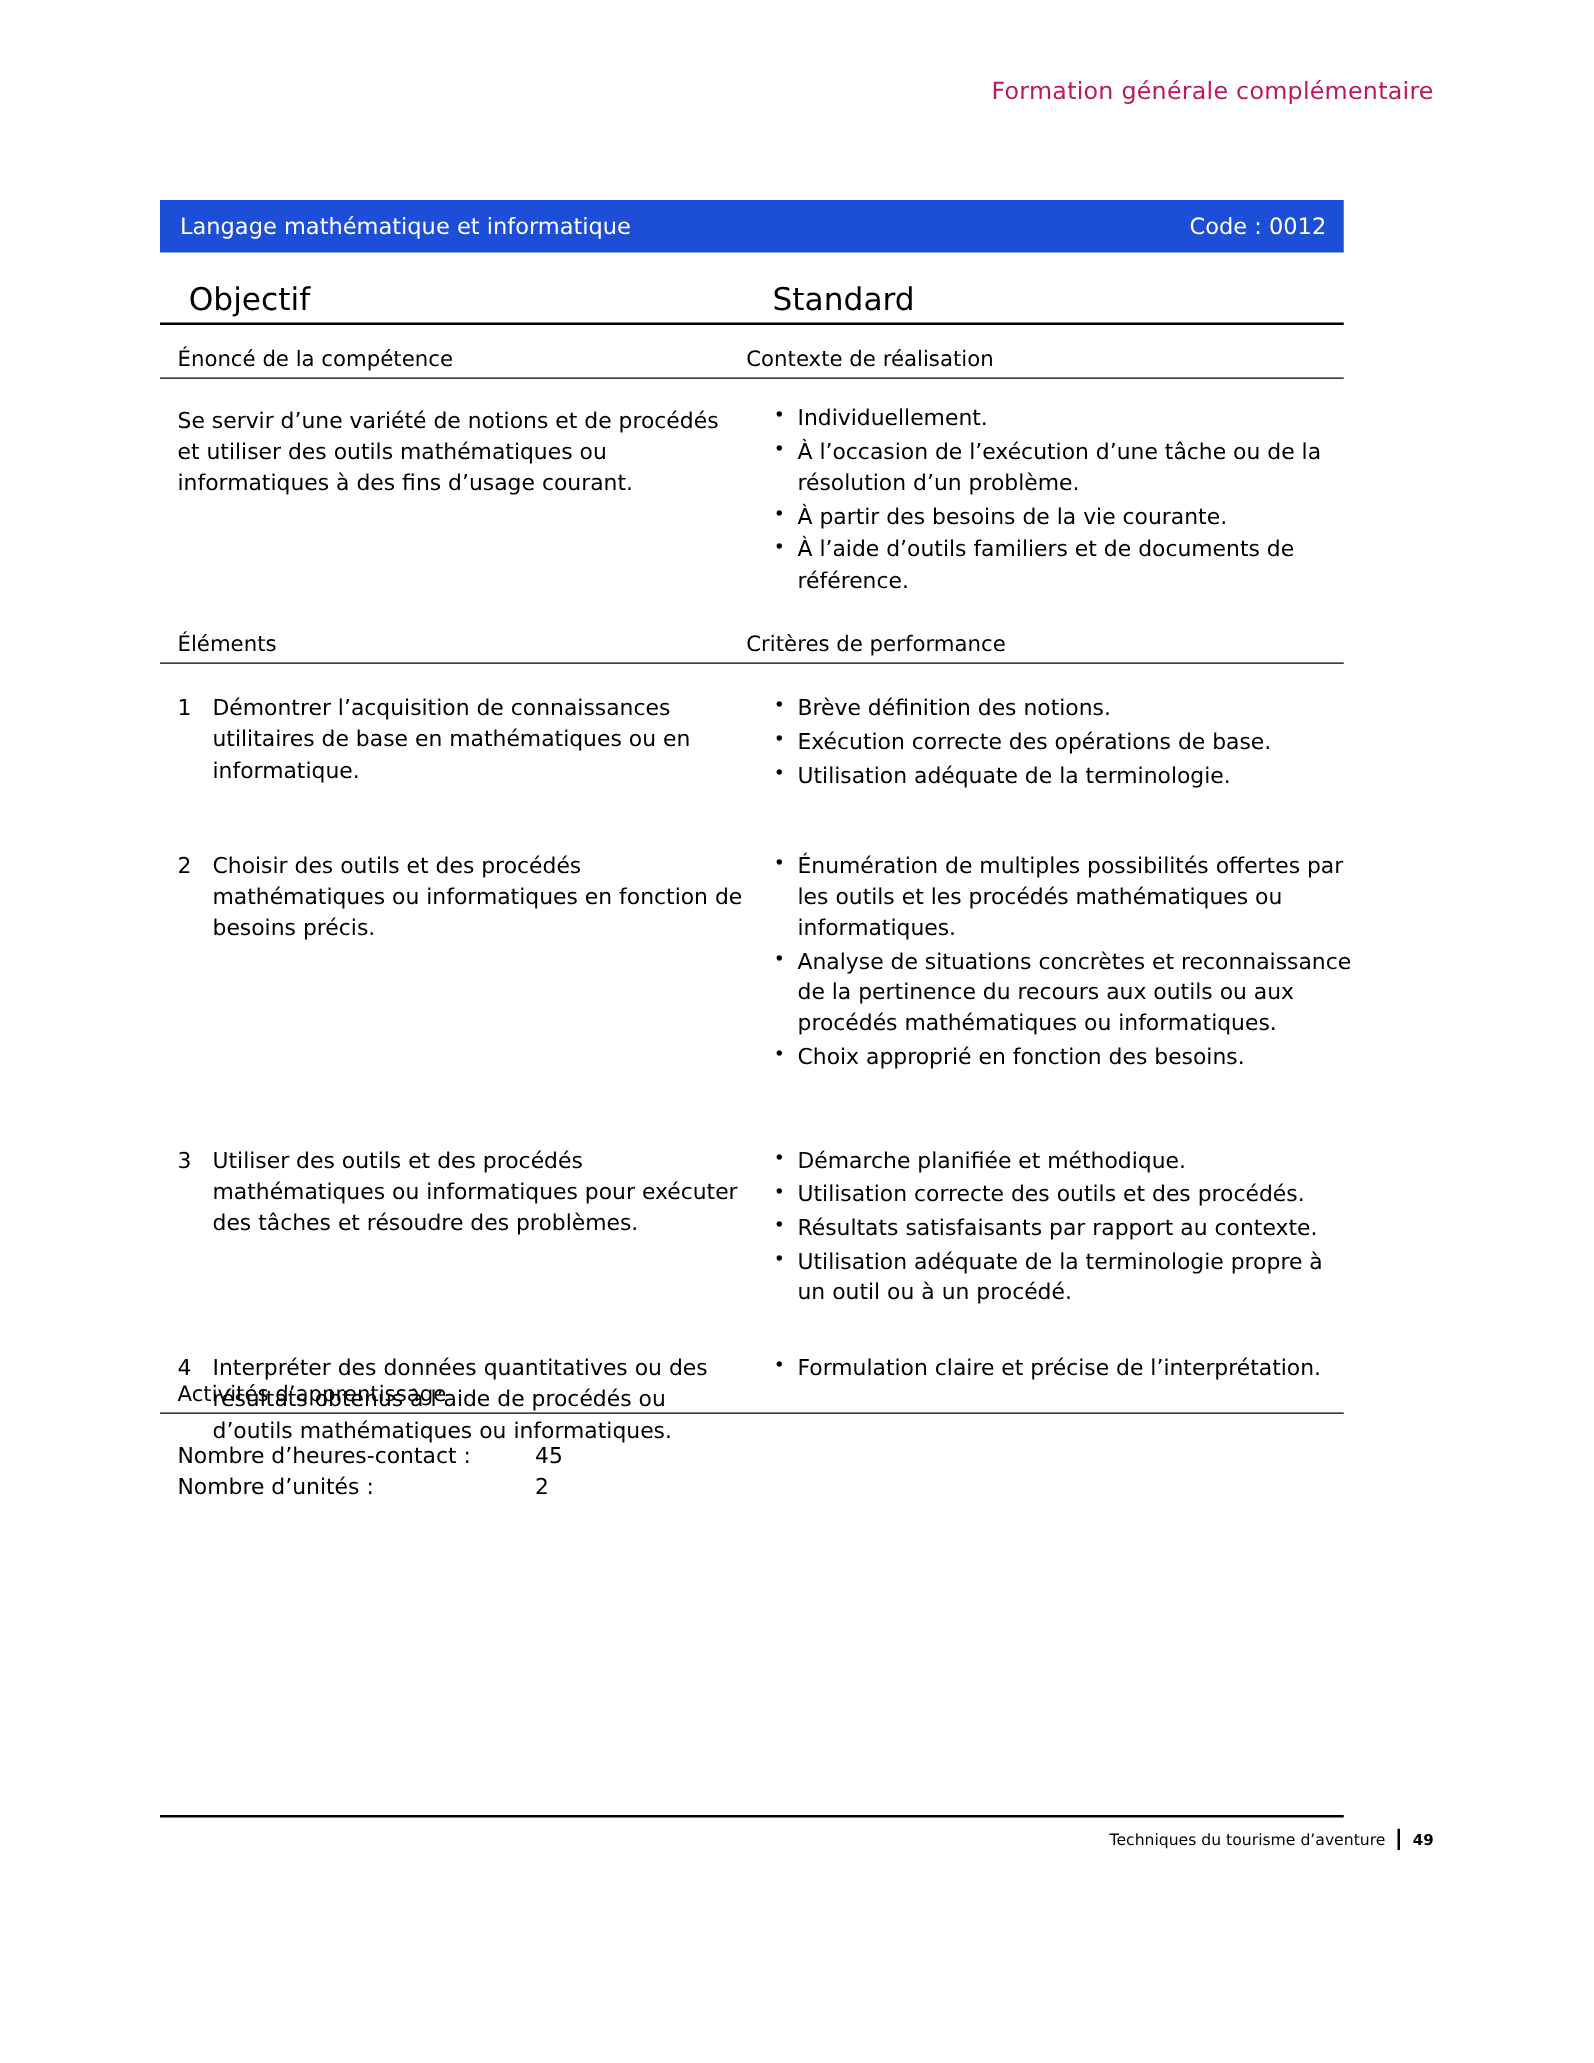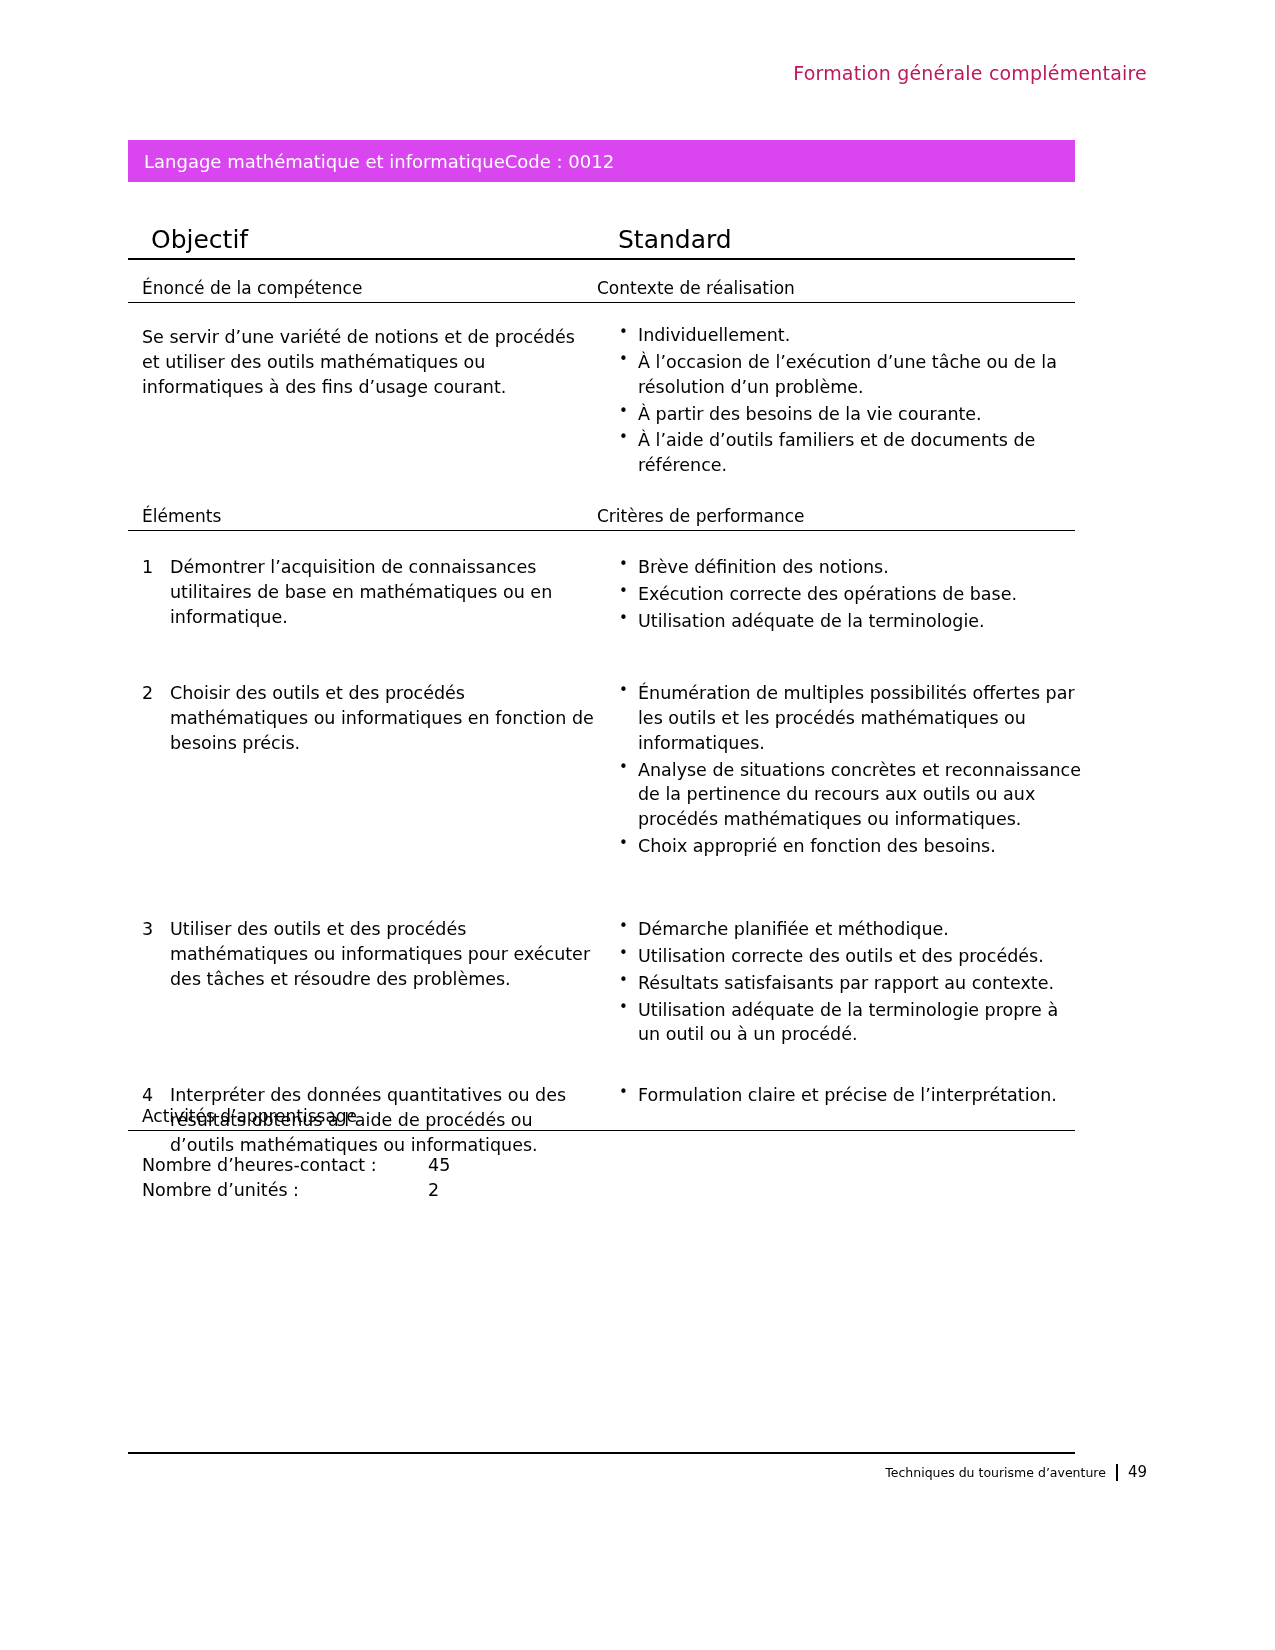--- a/index.html
+++ b/index.html
@@ -27,29 +27,29 @@
     top: 62px;
     right: 128px;
     font-size: 19px;
     color: #be185d;
     letter-spacing: 0.2px;
   }
 
   
   .title-bar {
     position: absolute;
-    top: 140px;
+    top: 160px;
     left: 128px;
     width: 947px;
     height: 42px;
-    background: #d946ef;
+    background: #1d4ed8;
     color: #ffffff;
     display: flex;
     align-items: center;
-    justify-content: flex-start;
+    justify-content: space-between;
     box-sizing: border-box;
     padding: 0 14px 0 16px;
     font-size: 18px;
   }
   .title-bar .code {
     font-size: 18px;
   }
 
   
   .col-head-row {
@@ -198,22 +198,22 @@
     color: #000;
     margin-right: 10px;
   }
   .footer .f-sep {
     width: 2px;
     height: 17px;
     background: #000;
     margin-right: 10px;
   }
   .footer .f-page {
-    font-weight: normal;
-    font-size: 15px;
+    font-weight: bold;
+    font-size: 12px;
   }
 </style>
 </head>
 <body>
 
 <div class="page">
 
   <div class="doc-header">Formation générale complémentaire</div>
 
   <div class="title-bar">

